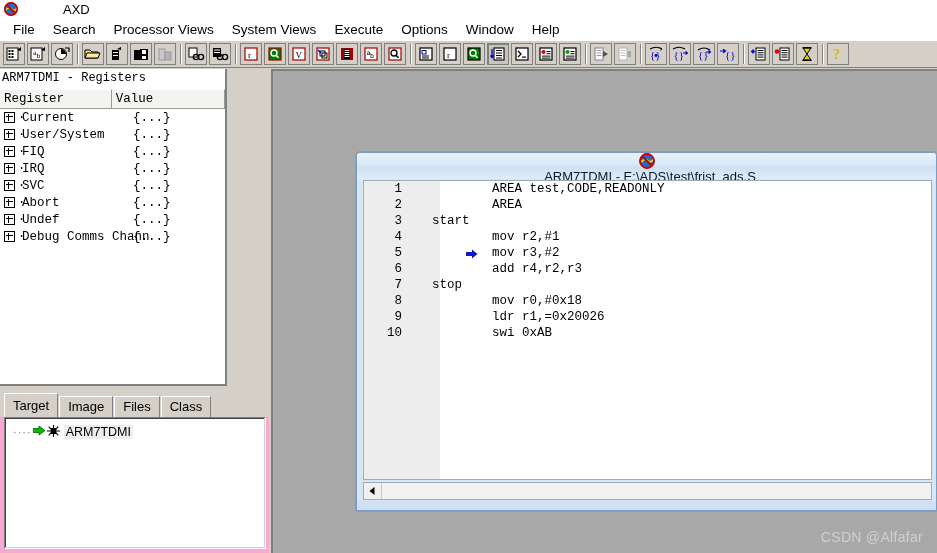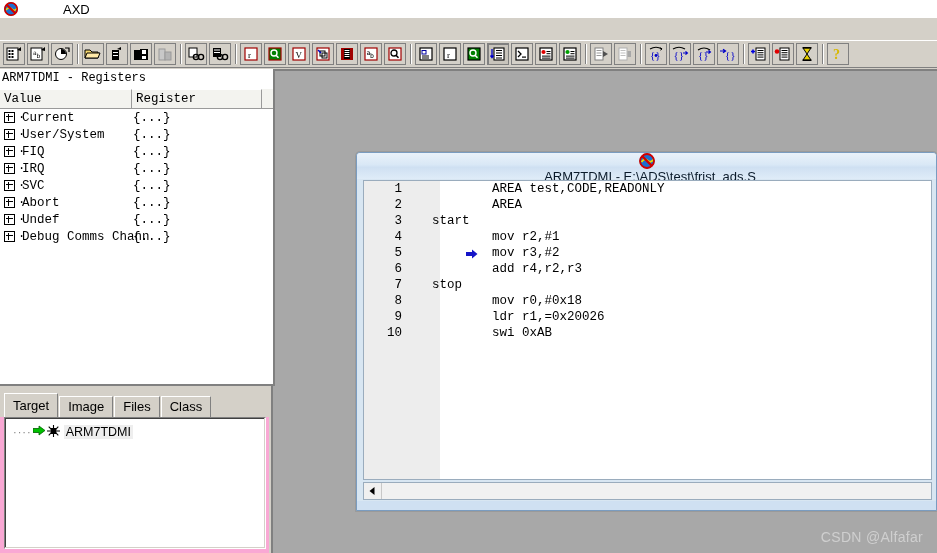--- a/index.html
+++ b/index.html
@@ -35,21 +35,21 @@
   .tbtn.framed{border:1px solid #808080;background:#d4d0c8;}
   .tbtn.pressed{border:1px solid #808080;background:#c8c4bc;
      box-shadow: inset 1px 1px 0 #808080;}
   .tsep{width:7px;height:22px;flex:0 0 auto;position:relative;}
   .tsep:after{content:"";position:absolute;left:3px;top:1px;width:1px;height:20px;
     background:#808080;box-shadow:1px 0 0 #ffffff;}
   .ico{width:18px;height:16px;position:relative;display:block;}
   .ico svg{display:block;}
 
   
-  .regwin{position:absolute;left:0;top:69px;width:275px;height:317px;background:#ffffff;
+  .regwin{position:absolute;left:0;top:69px;width:227px;height:317px;background:#ffffff;
     box-sizing:border-box;border-right:2px solid #808080;border-bottom:2px solid #808080;}
   .regwin-title{height:18px;line-height:18px;padding-left:2px;background:#ffffff;
     font-family:"Liberation Mono","DejaVu Sans Mono",monospace;font-size:12px;color:#000;
     border-bottom:1px solid #ffffff;}
   .reghdr{display:flex;height:20px;background:#f0f0ec;border-top:1px solid #ffffff;}
   .reghdr .cell{font-family:"Liberation Mono","DejaVu Sans Mono",monospace;font-size:12.5px;
     line-height:19px;padding-left:4px;box-sizing:border-box;
     border-right:1px solid #9a9a9a;border-bottom:1px solid #9a9a9a;border-top:1px solid #ffffff;
     background:#f3f3ef;}
   .reghdr .c1{width:130px;}
@@ -130,20 +130,30 @@
       <svg width="14" height="14" viewBox="0 0 14 14">
         <circle cx="7" cy="7" r="6.2" fill="#1b6fd0" stroke="#102a44" stroke-width="1"></circle>
         <path d="M2 8 Q5 4 8 7 T13 6" stroke="#e8e000" stroke-width="1.6" fill="none"></path>
         <path d="M2.5 2.5 L11.5 11.5" stroke="#d00000" stroke-width="2.2"></path>
         <circle cx="7" cy="7" r="6.2" fill="none" stroke="#d00000" stroke-width="1.6"></circle>
       </svg>
     </span>
     <span class="app-title">AXD</span>
   </div>
 
+  <div class="menubar">
+    <div class="menu-item">File</div>
+    <div class="menu-item">Search</div>
+    <div class="menu-item">Processor Views</div>
+    <div class="menu-item">System Views</div>
+    <div class="menu-item">Execute</div>
+    <div class="menu-item">Options</div>
+    <div class="menu-item">Window</div>
+    <div class="menu-item">Help</div>
+  </div>
 
   <div class="toolbar">
 
     <div class="tbtn framed">
       <span class="ico">
         <svg width="18" height="16" viewBox="0 0 18 16">
           <rect x="2" y="2" width="11" height="12" fill="#fff" stroke="#000"></rect>
           <g fill="#000">
               <rect x="3.5" y="4" width="2" height="2"></rect>
               <rect x="6.5" y="4" width="2" height="2"></rect>
@@ -507,22 +517,22 @@
         </svg>
       </span>
     </div>
   </div>
 
   <div class="mdi"></div>
 
   <div class="regwin">
     <div class="regwin-title">ARM7TDMI - Registers</div>
     <div class="reghdr">
+      <div class="cell c1">Register</div>
       <div class="cell c2">Value</div>
-      <div class="cell c1">Register</div>
       <div class="cfill"></div>
     </div>
     <div class="reglist">
 
       <div class="regrow">
           <div class="regrow-inner">
         <span class="expander"></span>
         <span class="dots">·</span>
         <span class="regname">Current</span>
         <span class="regval">{...}</span>

